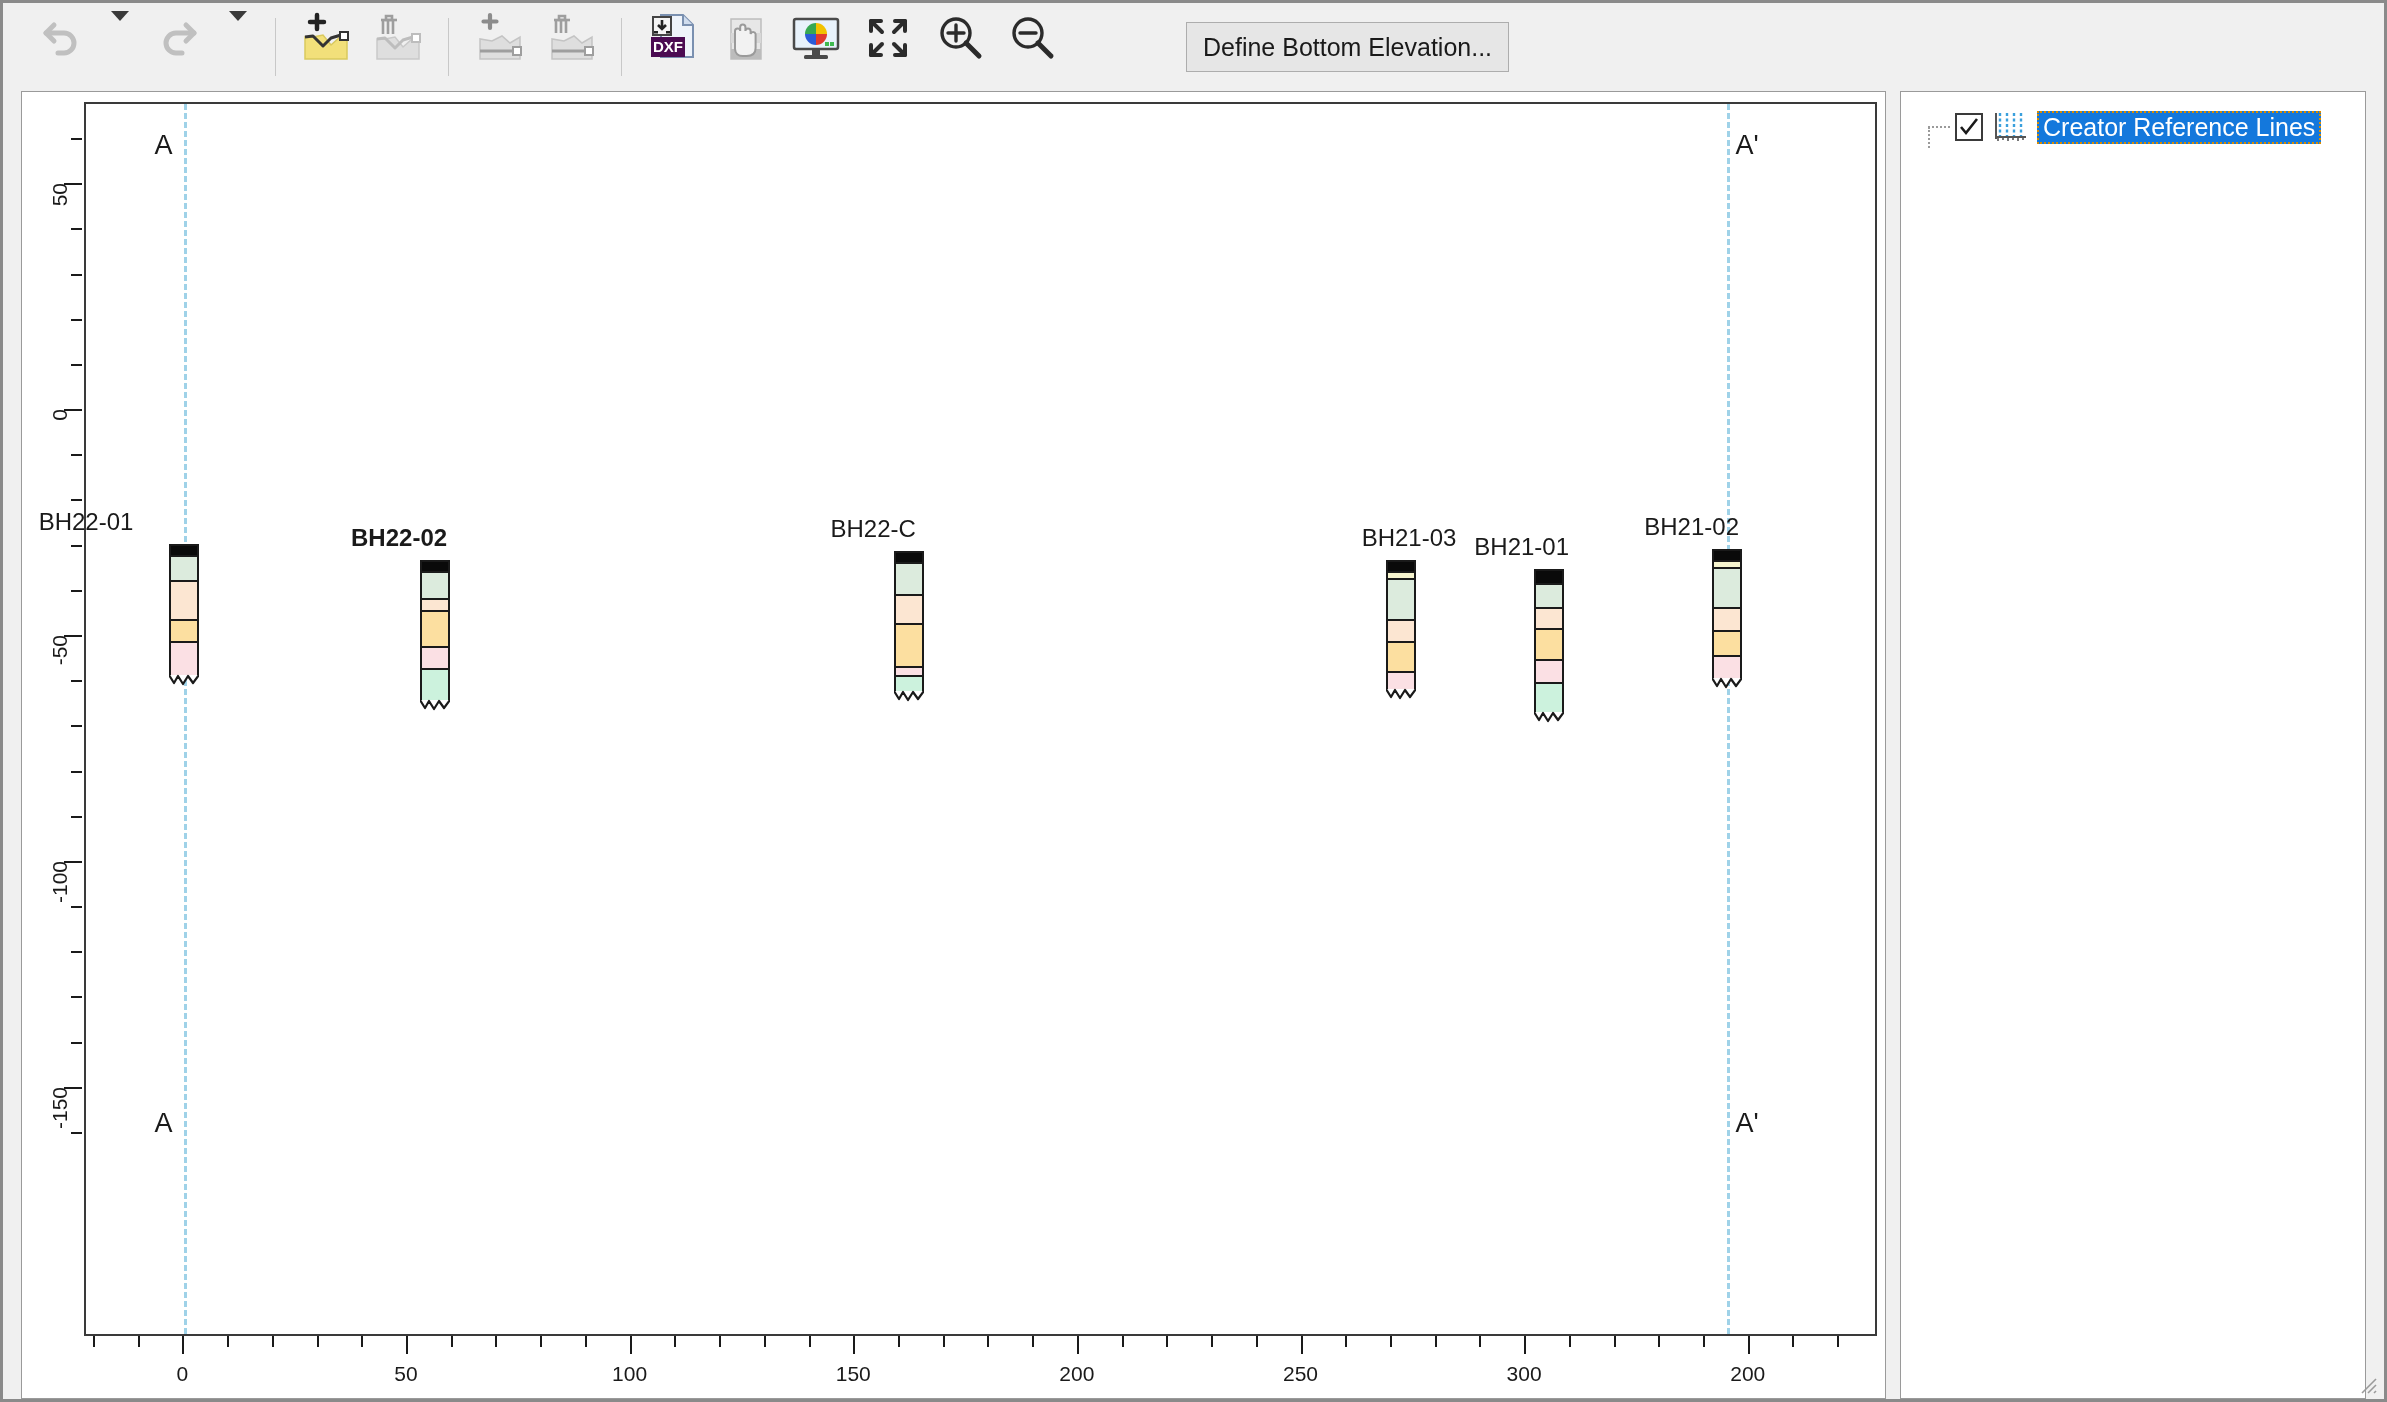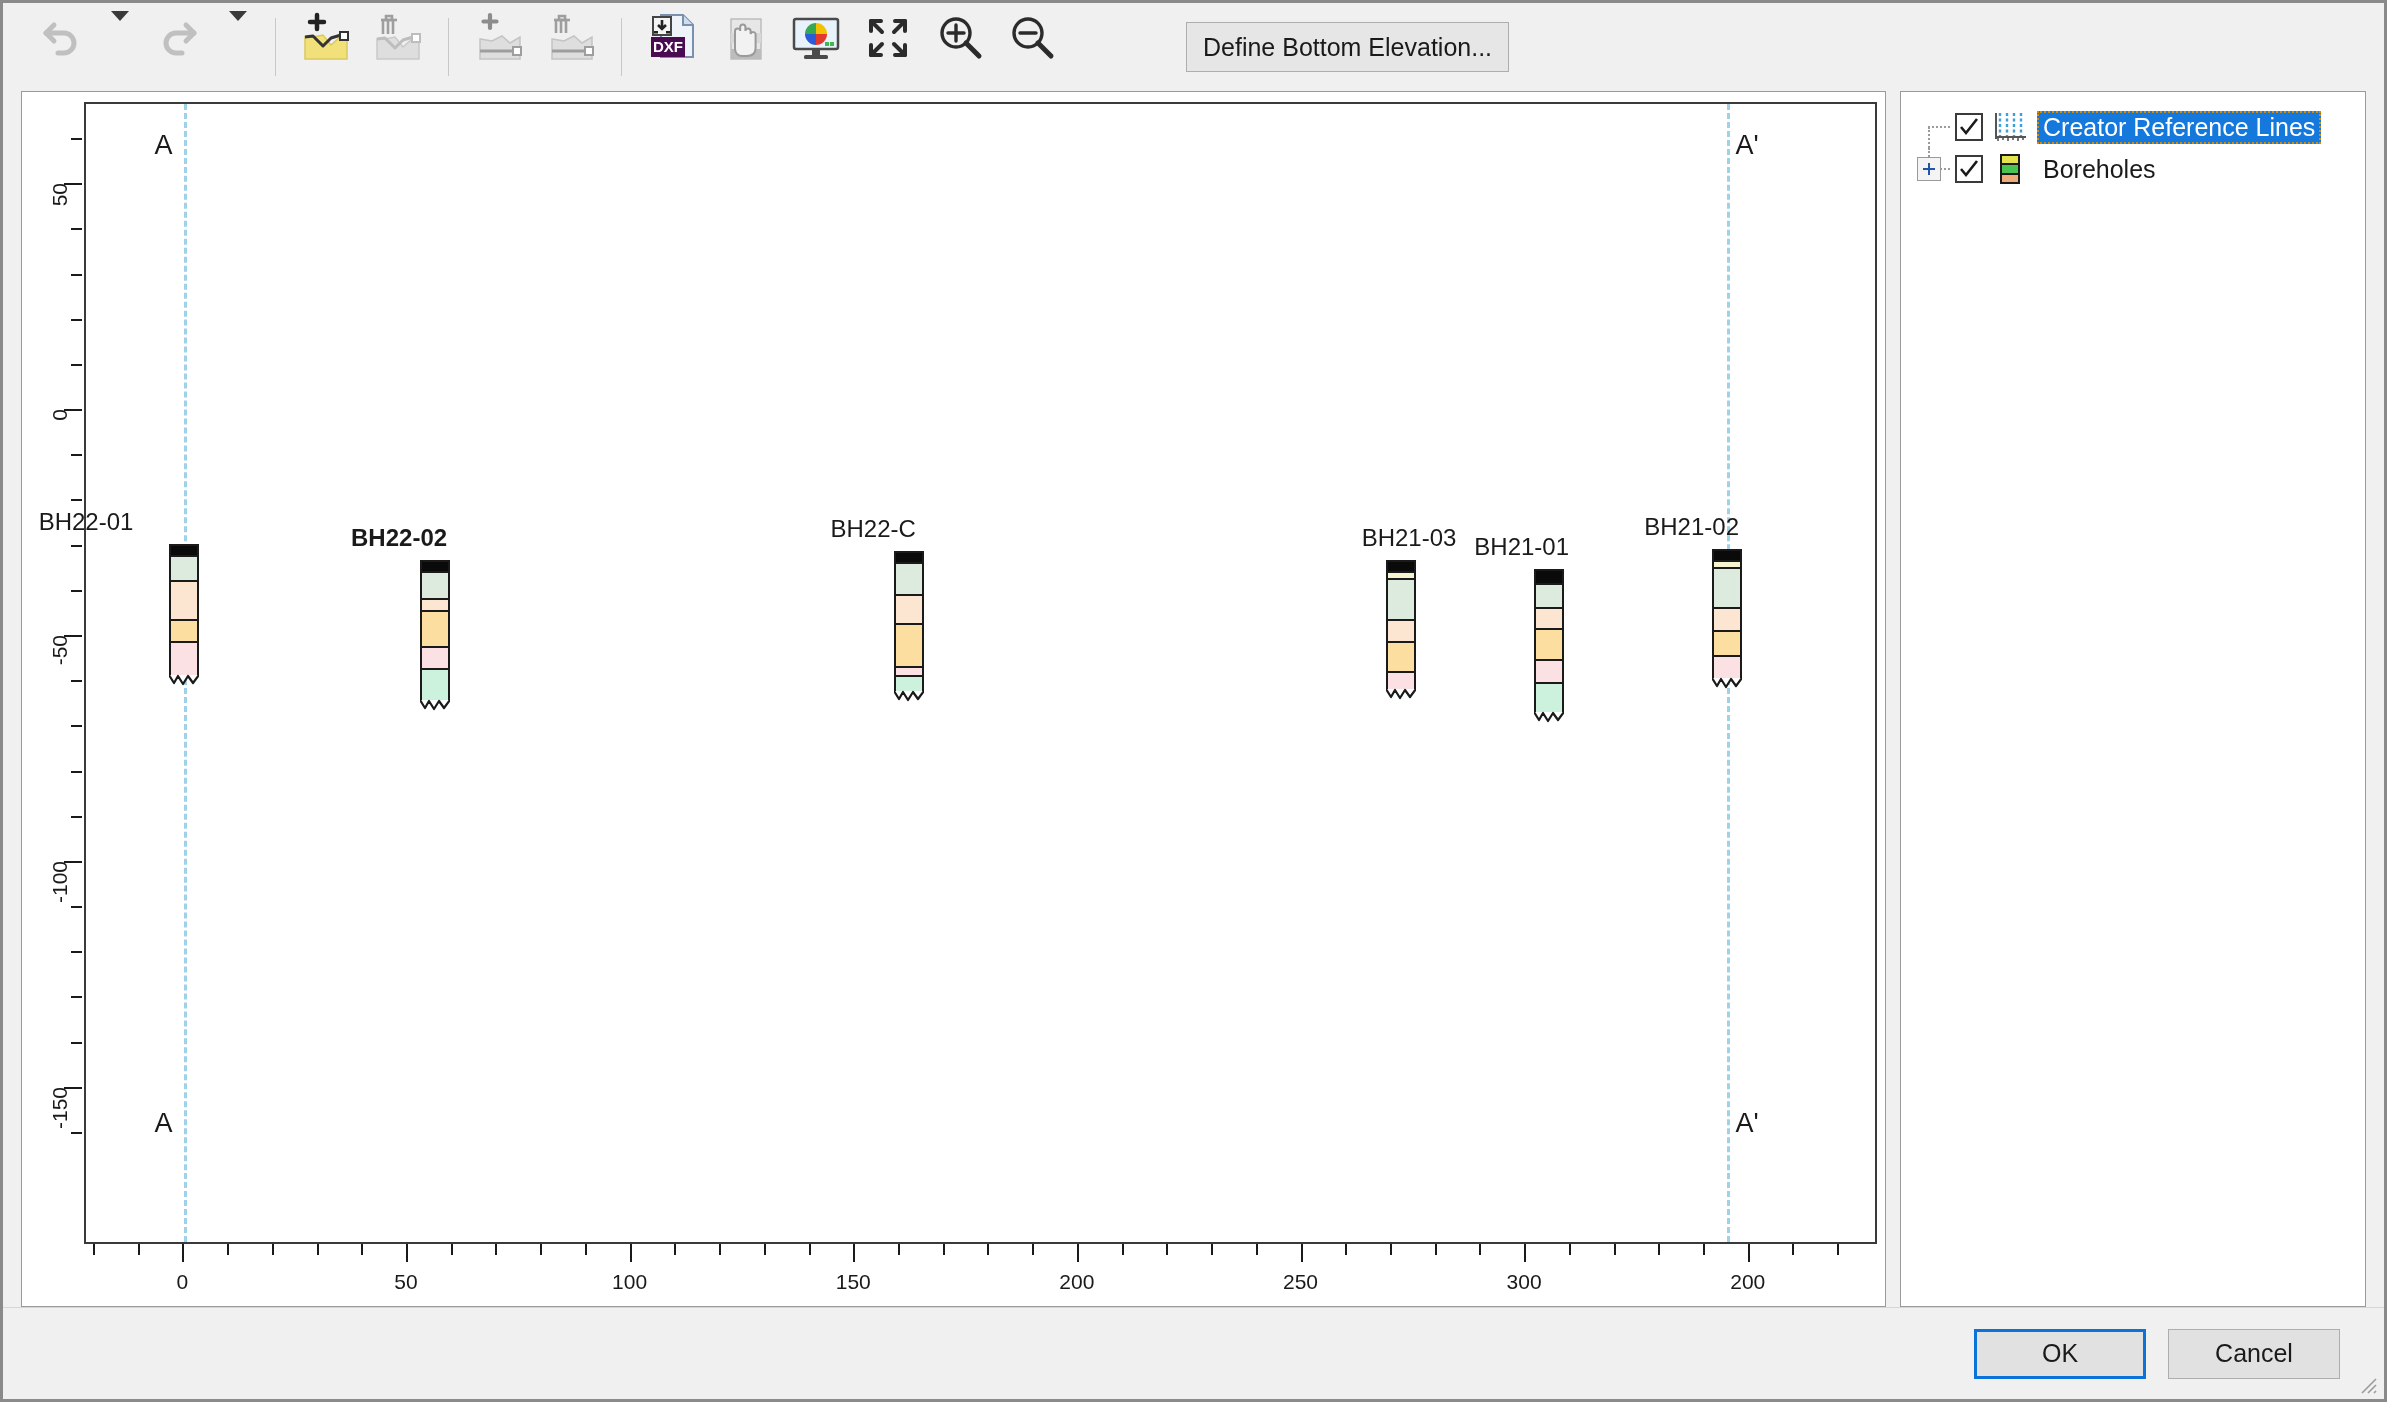--- a/index.html
+++ b/index.html
@@ -515,50 +515,24 @@
               <path d="M20 26 v3"></path>
                 <path d="M25 26 v4"></path>
                 <path d="M30 26 v3"></path>
             </g>
             <path d="M3 2 V28" stroke="#555" stroke-width="2"></path>
           </svg>
         </span>
         <span class="tree-label selected">Creator Reference Lines</span>
       </div>
 
-      <div class="tree-row">
-        <div class="tree-hook">
-          <span class="dotline half-top"></span>
-          <span class="dothoriz"></span>
-          <span class="expander"></span>
-        </div>
-        <div class="chk">
-          <svg width="22" height="22" viewBox="0 0 22 22">
-            <path d="M3 11 L8 17 L19 3" stroke="#1a1a1a" stroke-width="2.6" fill="none"></path>
-          </svg>
-        </div>
-        <span class="tree-icon">
-          <svg width="34" height="32" viewBox="0 0 34 32">
-            <rect x="8" y="2" width="18" height="28" fill="#fff" stroke="#1a1a1a" stroke-width="2"></rect>
-            <rect x="9" y="3" width="16" height="8" fill="#e3e34d"></rect>
-            <rect x="9" y="11" width="16" height="10" fill="#49c451"></rect>
-            <rect x="9" y="21" width="16" height="8" fill="#efab7a"></rect>
-            <path d="M8 11 H26 M8 21 H26" stroke="#1a1a1a" stroke-width="2"></path>
-          </svg>
-        </span>
-        <span class="tree-label">Boreholes</span>
-      </div>
 
     </div>
   </div>
 
-  <div class="footer">
-    <div class="btn primary">OK</div>
-    <div class="btn">Cancel</div>
-  </div>
 
   <span class="grip">
     <svg width="22" height="22" viewBox="0 0 22 22">
       <g stroke="#9a9a9a" stroke-width="1.6">
         <path d="M20 6 L6 20"></path>
           <path d="M20 12 L12 20"></path>
           <path d="M20 18 L18 20"></path>
       </g>
     </svg>
   </span>

